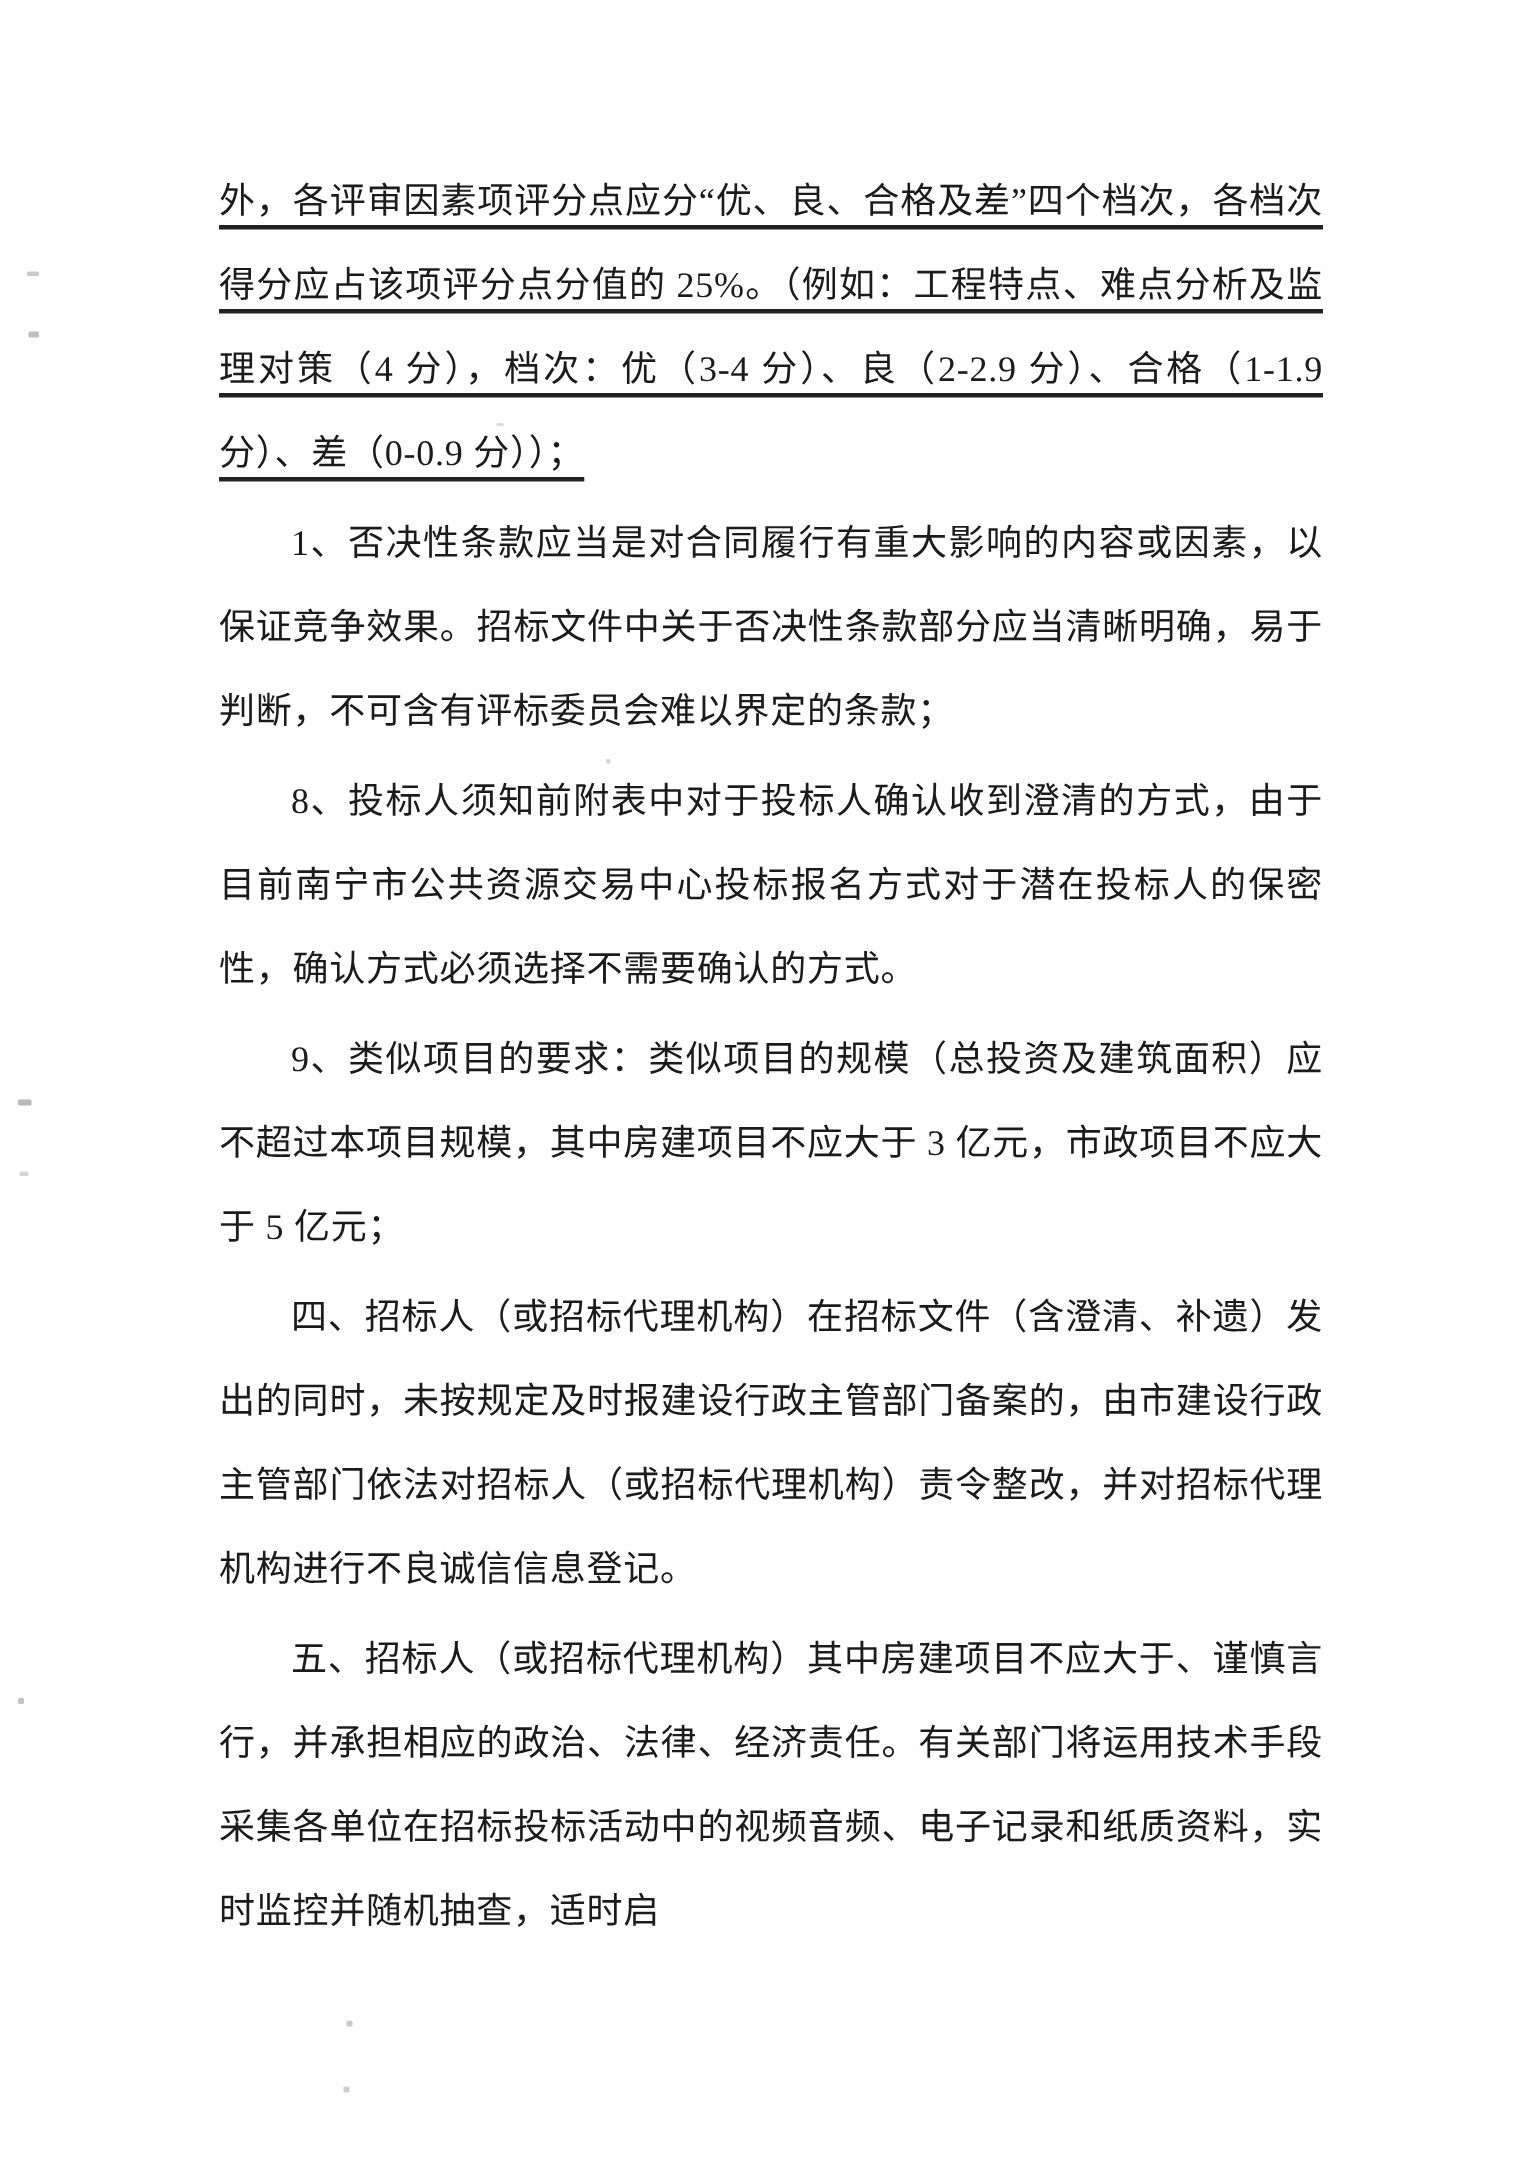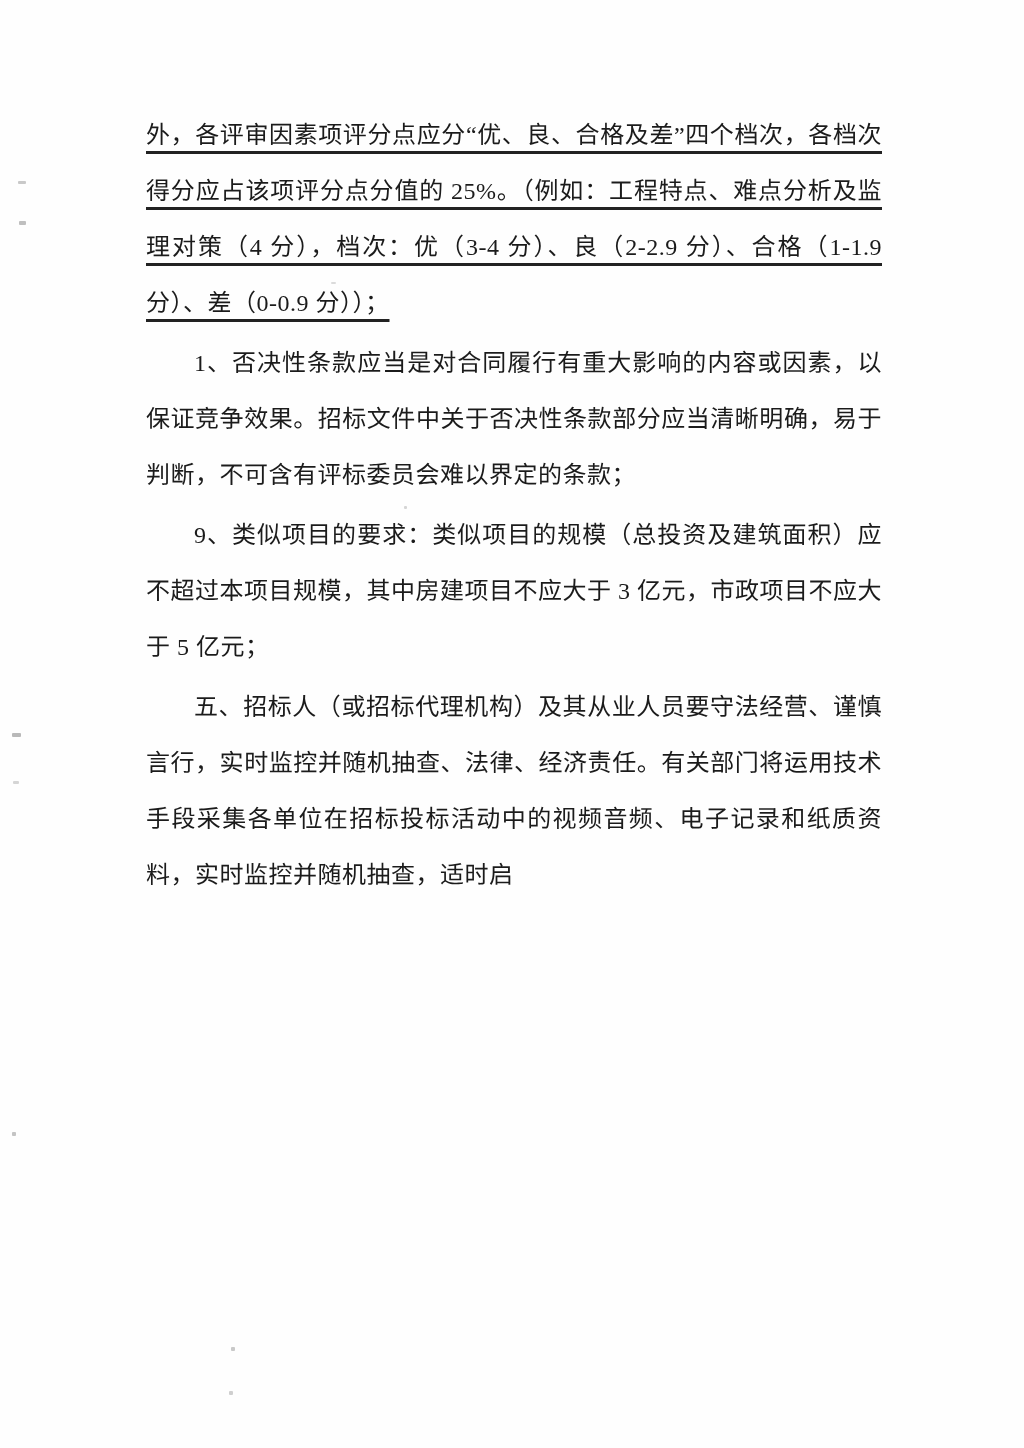--- a/index.html
+++ b/index.html
@@ -61,25 +61,27 @@
 </head>
 <body>
 
 <div class="page">
 
   <div class="text-block">
     <p class="para underlined">外，各评审因素项评分点应分“优、良、合格及差”四个档次，各档次得分应占该项评分点分值的 25%。（例如：工程特点、难点分析及监理对策（4 分），档次：优（3-4 分）、良（2-2.9 分）、合格（1-1.9 分）、差（0-0.9 分））；</p>
 
     <p class="para indent">1、否决性条款应当是对合同履行有重大影响的内容或因素，以保证竞争效果。招标文件中关于否决性条款部分应当清晰明确，易于判断，不可含有评标委员会难以界定的条款；</p>
 
+    <p class="para indent">8、投标人须知前附表中对于投标人确认收到澄清的方式，由于目前南宁市公共资源交易中心投标报名方式对于潜在投标人的保密性，确认方式必须选择不需要确认的方式。</p>
 
     <p class="para indent">9、类似项目的要求：类似项目的规模（总投资及建筑面积）应不超过本项目规模，其中房建项目不应大于 3 亿元，市政项目不应大于 5 亿元；</p>
 
+    <p class="para indent">四、招标人（或招标代理机构）在招标文件（含澄清、补遗）发出的同时，未按规定及时报建设行政主管部门备案的，由市建设行政主管部门依法对招标人（或招标代理机构）责令整改，并对招标代理机构进行不良诚信信息登记。</p>
 
-    <p class="para indent">五、招标人（或招标代理机构）及其从业人员要守法经营、谨慎言行，实时监控并随机抽查、法律、经济责任。有关部门将运用技术手段采集各单位在招标投标活动中的视频音频、电子记录和纸质资料，实时监控并随机抽查，适时启</p>
+    <p class="para indent">五、招标人（或招标代理机构）其中房建项目不应大于、谨慎言行，并承担相应的政治、法律、经济责任。有关部门将运用技术手段采集各单位在招标投标活动中的视频音频、电子记录和纸质资料，实时监控并随机抽查，适时启</p>
   </div>
 
   <div class="speck sp1"></div>
   <div class="speck sp2"></div>
   <div class="speck sp3"></div>
   <div class="speck sp4"></div>
   <div class="speck sp5"></div>
   <div class="speck sp6"></div>
   <div class="speck sp7"></div>
   <div class="speck sp8"></div>

